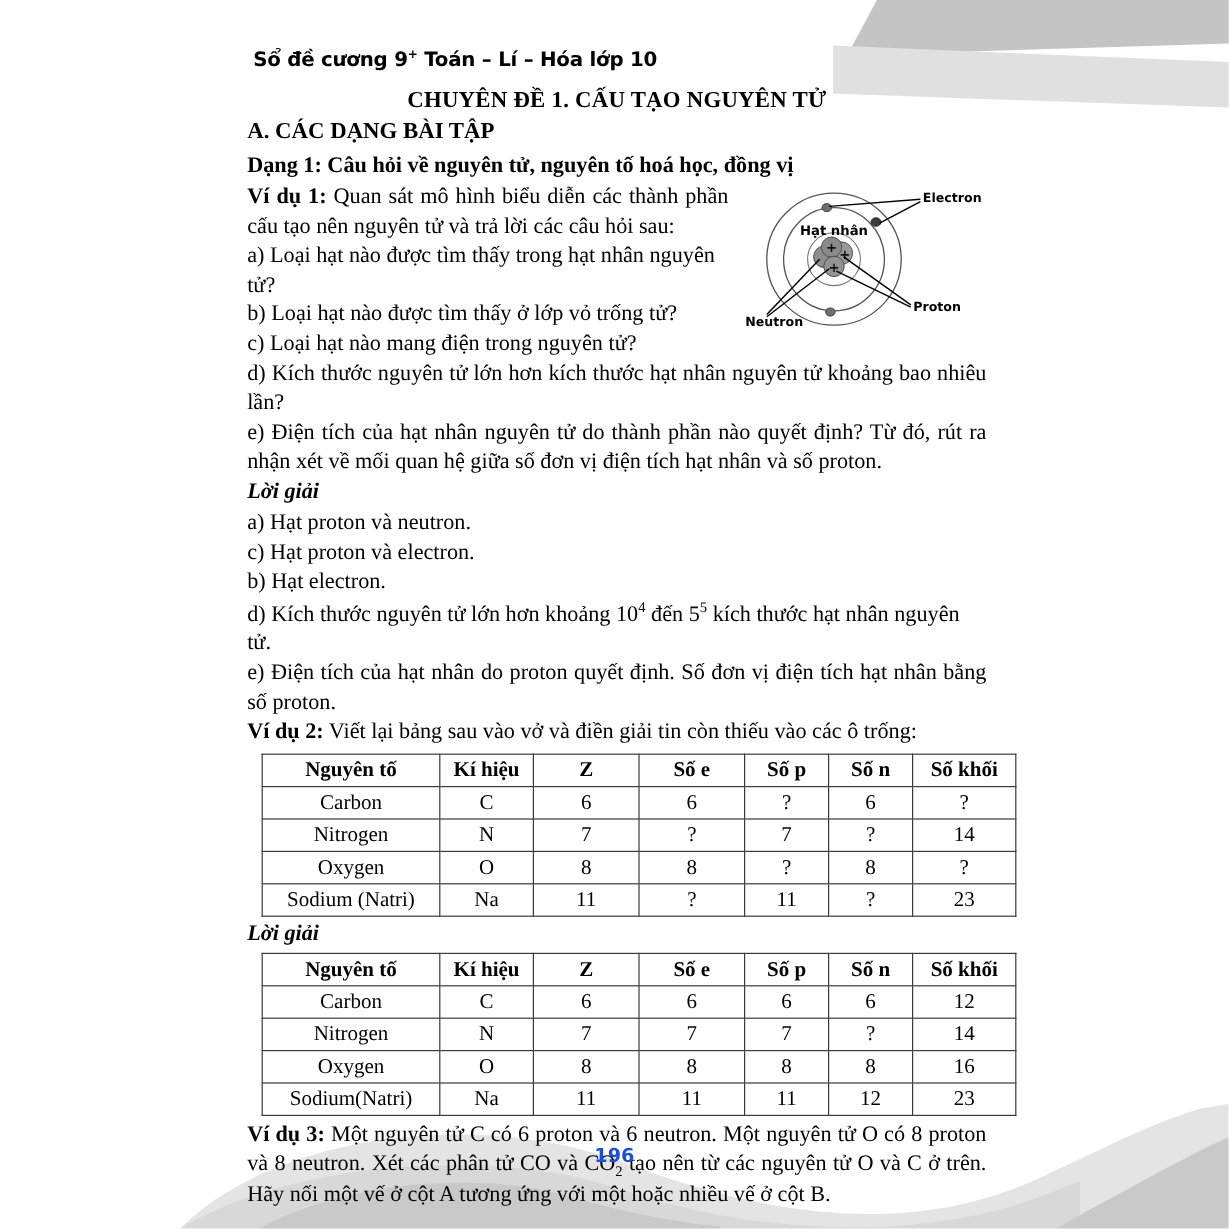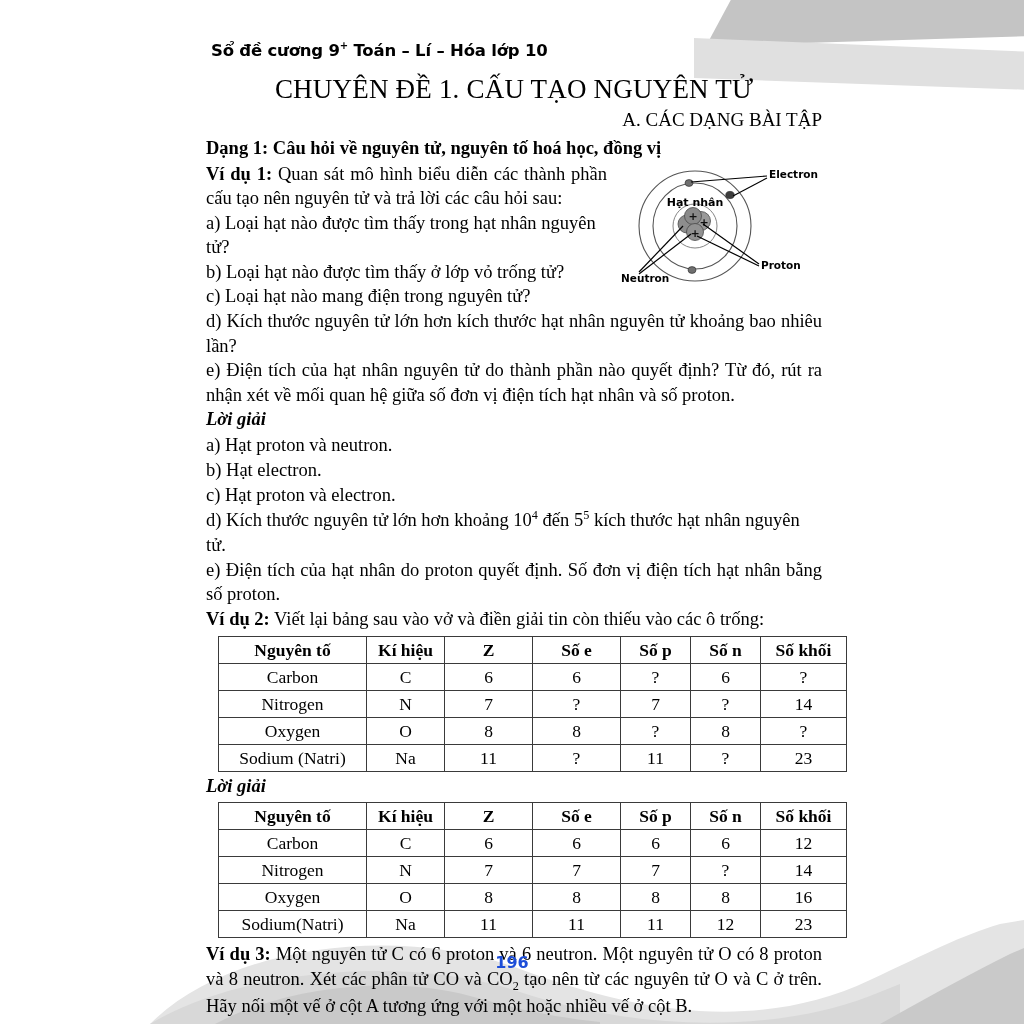--- a/index.html
+++ b/index.html
@@ -37,30 +37,30 @@
     font-size: 16.5px;
     letter-spacing: -0.2px;
     color: #000;
     margin: 0 0 14px 5px;
     white-space: nowrap;
   }
   .running-head sup { font-size: 10px; vertical-align: super; }
 
   h1.chuyende {
     text-align: center;
-    font-size: 27px;
-    font-weight: normal;
+    font-size: 19px;
+    font-weight: bold;
     margin: 0 0 4px 0;
     letter-spacing: 0.2px;
     font-family: "Liberation Serif", serif;
   }
   h2.section {
-    text-align: right;
+    text-align: left;
     font-size: 19px;
-    font-weight: normal;
+    font-weight: bold;
     margin: 0 0 7px 0;
     font-family: "Liberation Serif", serif;
   }
   .dang {
     font-size: 18.5px;
     font-weight: bold;
     margin: 0 0 3px 0;
   }
   p.para {
     font-size: 18.5px;
@@ -211,22 +211,22 @@
       <p class="para nojust">b) Loại hạt nào được tìm thấy ở lớp vỏ trống tử?</p>
       <p class="para nojust">c) Loại hạt nào mang điện trong nguyên tử?</p>
       <p class="para">d) Kích thước nguyên tử lớn hơn kích thước hạt nhân nguyên tử khoảng bao nhiêu lần?</p>
     </div>
 
     <p class="para">e) Điện tích của hạt nhân nguyên tử do thành phần nào quyết định? Từ đó, rút ra nhận xét về mối quan hệ giữa số đơn vị điện tích hạt nhân và số proton.</p>
 
     <p class="loigiai">Lời giải</p>
 
     <p class="para nojust">a) Hạt proton và neutron.</p>
+    <p class="para nojust">c) Hạt proton và electron.</p>
     <p class="para nojust">b) Hạt electron.</p>
-    <p class="para nojust">c) Hạt proton và electron.</p>
     <p class="para nojust"><span>d) Kích thước nguyên tử lớn hơn khoảng 10</span><sup class="exp">4</sup><span> đến 5</span><sup class="exp">5</sup><span> kích thước hạt nhân nguyên tử.</span></p>
     <p class="para">e) Điện tích của hạt nhân do proton quyết định. Số đơn vị điện tích hạt nhân bằng số proton.</p>
 
     <p class="para nojust"><span class="b">Ví dụ 2:</span><span> Viết lại bảng sau vào vở và điền giải tin còn thiếu vào các ô trống:</span></p>
 
     <table class="chem">
       <colgroup>
           <col class="c0">
           <col class="c1">
           <col class="c2">

